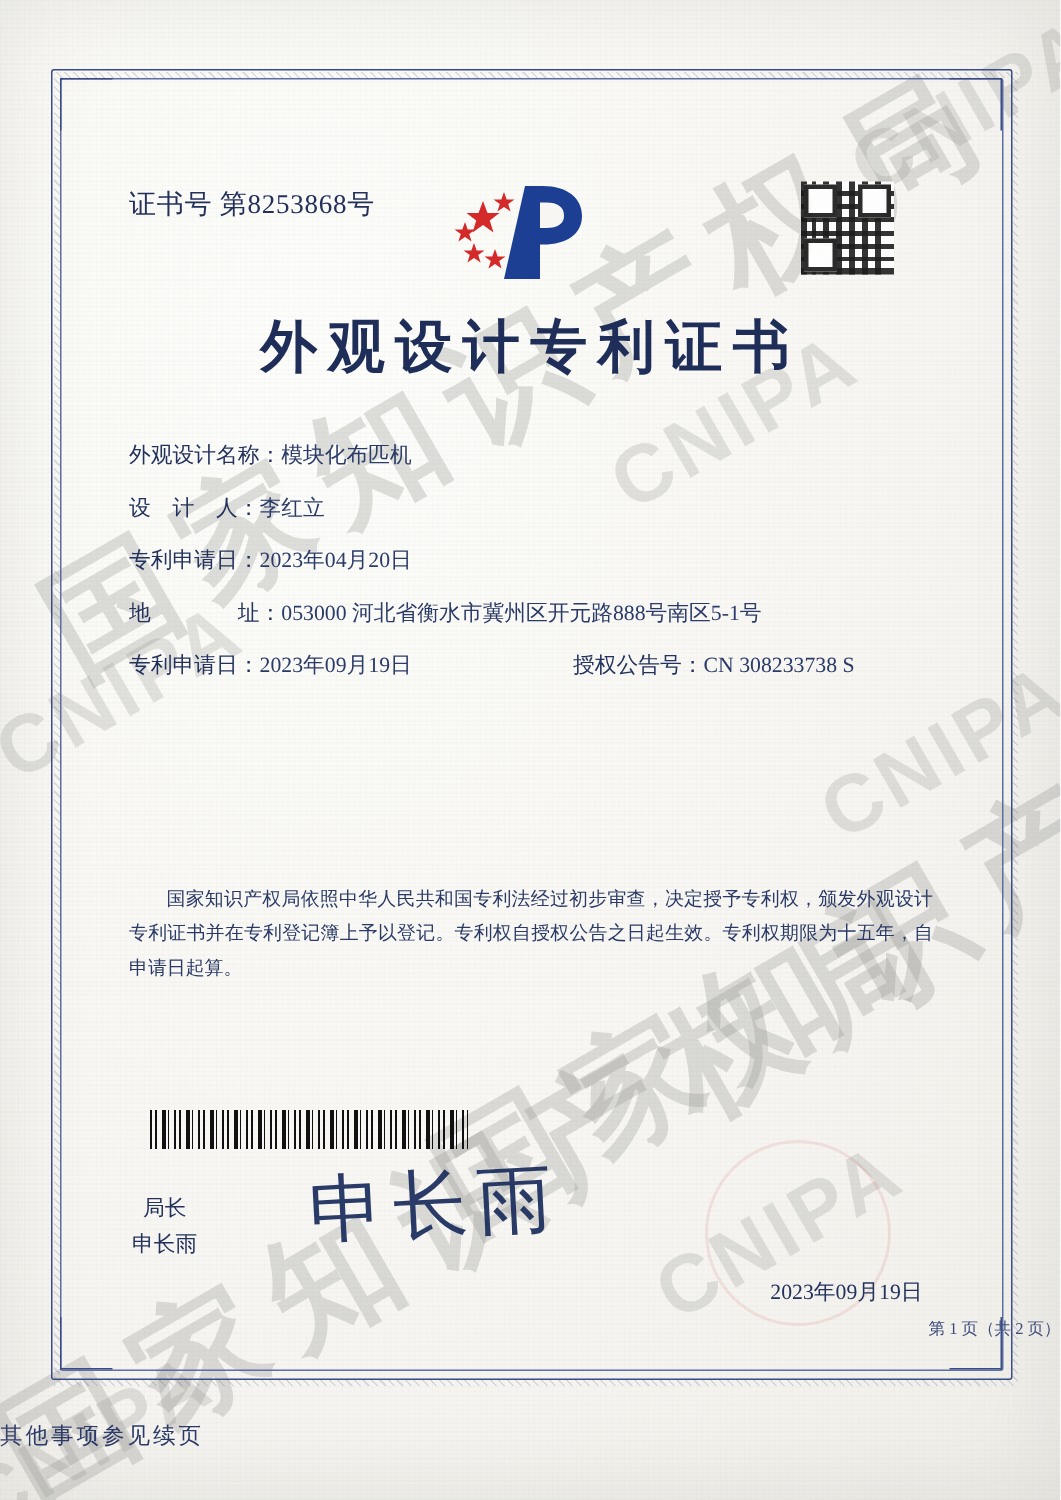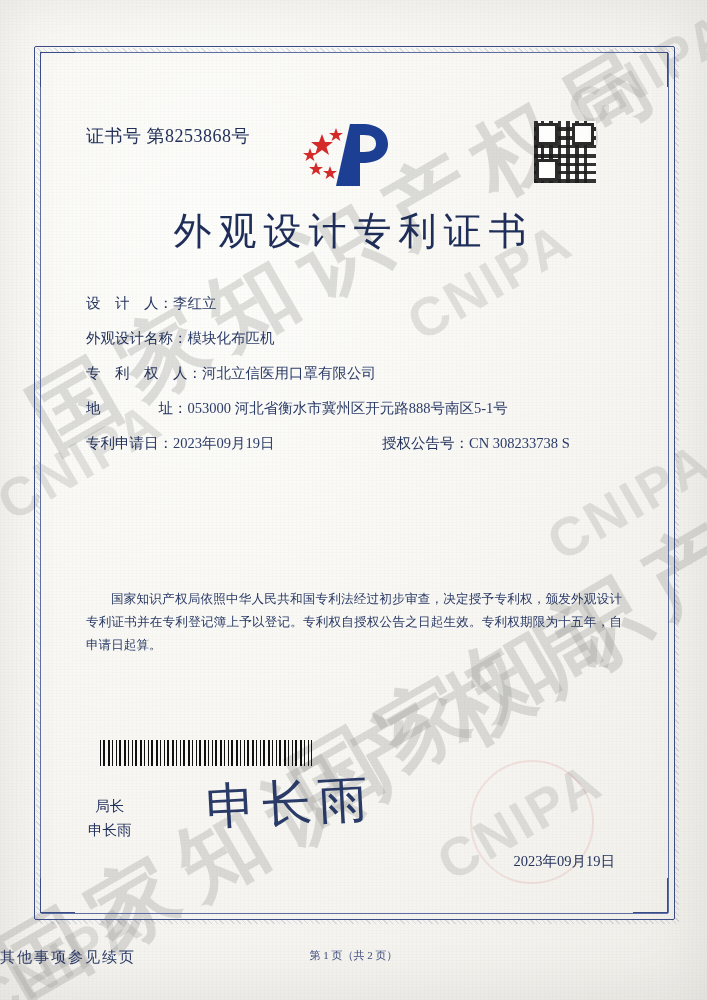--- a/index.html
+++ b/index.html
@@ -133,21 +133,21 @@
     border: 3px solid #111;
     background: #fff;
   }
 
   .title {
     position: absolute;
     left: 0; right: 0; top: 206px;
     text-align: center;
     font-size: 38px;
     letter-spacing: 7px;
-    font-weight: normal;
+    font-weight: bold;
     color: #1f2d59;
     font-family: "Liberation Serif", "DejaVu Serif", serif;
   }
 
   
   .fields {
     position: absolute;
     left: 86px; top: 294px;
     width: 540px;
   }
@@ -219,22 +219,22 @@
   .issue-date {
     position: absolute;
     right: 92px; top: 852px;
     font-size: 14.5px;
     color: #23325c;
   }
 
   
   .page-no {
     position: absolute;
-    left: 0; right: 0; top: 948px;
-    text-align: center;
+    left: 0; right: 0; top: 878px;
+    text-align: right;
     font-size: 11px;
     color: #3d4c7d;
   }
   .footer-note {
     position: absolute;
     left: 0; right: 0; top: 948px;
     text-align: left;
     font-size: 15px;
     letter-spacing: 2px;
     color: #2b3a68;
@@ -298,32 +298,32 @@
     <div class="qr-eye" style="left:2px; top:2px;"></div>
     <div class="qr-eye" style="right:2px; top:2px;"></div>
     <div class="qr-eye" style="left:2px; bottom:2px;"></div>
   </div>
 
   <div class="title">外观设计专利证书</div>
 
   <div class="fields">
 
     <div class="row">
+      <span class="lbl">外观设计名称：</span><span class="val">模块化布匹机</span>
+    </div>
+
+    <div class="row">
       <span class="lbl">设　计　人：</span><span class="val">李红立</span>
     </div>
 
+
     <div class="row">
-      <span class="lbl">外观设计名称：</span><span class="val">模块化布匹机</span>
-    </div>
-
-
-
-    <div class="row">
-      <span class="lbl">专　利　权　人：</span><span class="val">河北立信医用口罩有限公司</span>
-    </div>
+      <span class="lbl">专利申请日：</span><span class="val">2023年04月20日</span>
+    </div>
+
 
     <div class="row">
       <span class="lbl">地　　　　址：</span><span class="val">053000 河北省衡水市冀州区开元路888号南区5-1号</span>
     </div>
 
     <div class="row row-2col">
       <span class="lbl">专利申请日：</span><span class="val">2023年09月19日</span>
       <span class="lbl2">
         <span class="lbl">授权公告号：</span><span class="val">CN 308233738 S</span>
       </span>

